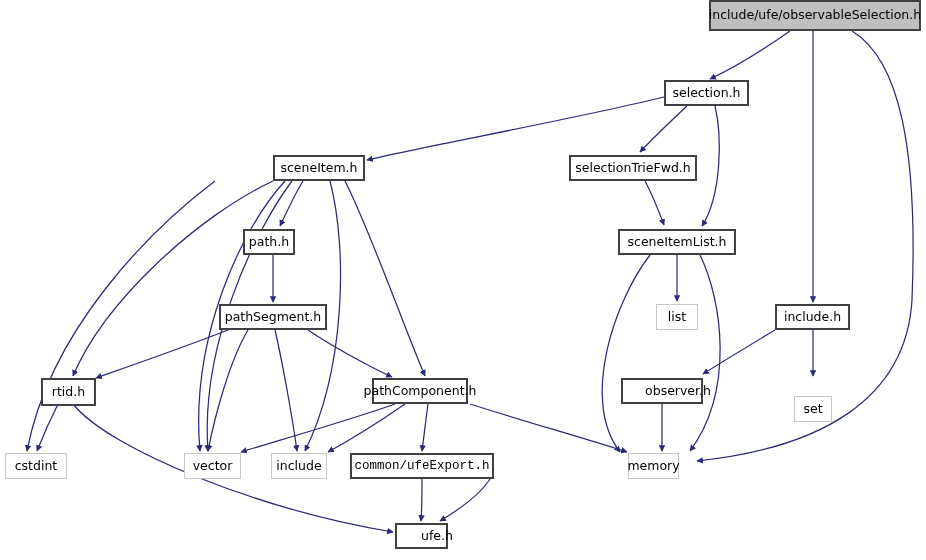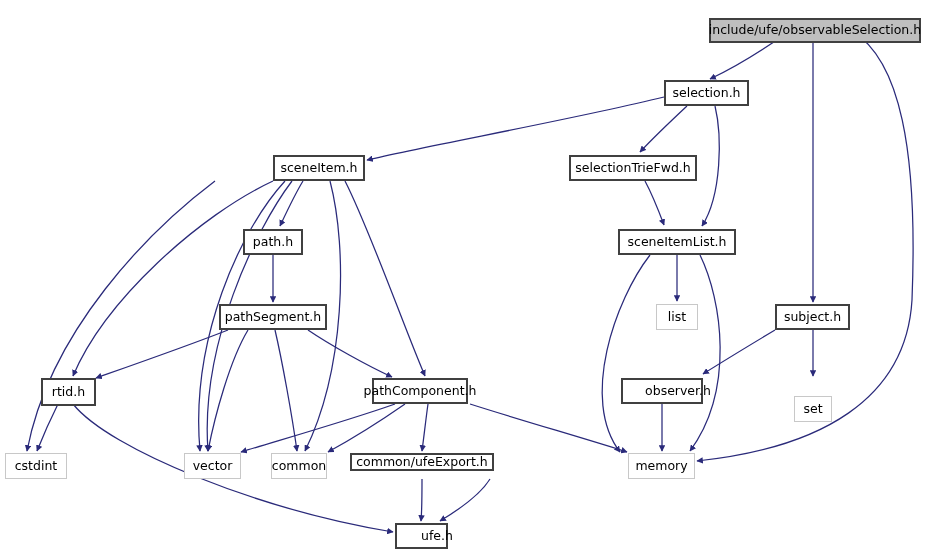--- a/index.html
+++ b/index.html
@@ -83,71 +83,71 @@
         <path d="M 395,404 C 350,420 280,440 241,452" marker-end="url(#arrow)" stroke="#2a2a7a"></path>
         <path d="M 405,404 C 382,420 350,440 328,452" marker-end="url(#arrow)" stroke="#2a2a7a"></path>
         <path d="M 428,404 C 426,418 424,436 422,451" marker-end="url(#arrow)" stroke="#2a2a7a"></path>
         <path d="M 470,404 C 520,420 590,440 627,452" marker-end="url(#arrow)" stroke="#2a2a7a"></path>
         <path d="M 422,479 C 422,494 422,510 421,521" marker-end="url(#arrow)" stroke="#2a2a7a"></path>
         <path d="M 490,479 C 480,495 455,512 440,521" marker-end="url(#arrow)" stroke="#2a2a7a"></path>
         <path d="M 215,181 C 150,230 50,330 27,451" marker-end="url(#arrow)" stroke="#2a2a7a"></path>
       </g>
   </svg>
   <div id="node-layer">
-      <div class="node root" style="left: 709px; top: 18px; width: 212px; height: 25px;">
+      <div class="node root" style="left: 709px; top: 0; width: 212px; height: 31px;">
         <span>include/ufe/observableSelection.h</span>
       </div>
       <div class="node project" style="left: 664px; top: 80px; width: 85px; height: 26px;">
         <span>selection.h</span>
       </div>
       <div class="node project" style="left: 273px; top: 155px; width: 92px; height: 26px;">
         <span>sceneItem.h</span>
       </div>
       <div class="node project" style="left: 569px; top: 155px; width: 128px; height: 26px;">
         <span>selectionTrieFwd.h</span>
       </div>
       <div class="node project" style="left: 618px; top: 229px; width: 118px; height: 26px;">
         <span>sceneItemList.h</span>
       </div>
-      <div class="node project" style="left: 243px; top: 229px; width: 60px; height: 26px;">
+      <div class="node project" style="left: 243px; top: 229px; width: 52px; height: 26px;">
         <span>path.h</span>
       </div>
       <div class="node project" style="left: 219px; top: 304px; width: 108px; height: 26px;">
         <span>pathSegment.h</span>
       </div>
       <div class="node system" style="left: 656px; top: 304px; width: 42px; height: 26px;">
         <span>list</span>
       </div>
       <div class="node project" style="left: 775px; top: 304px; width: 75px; height: 26px;">
-        <span>subject.h</span>
+        <span>include.h</span>
       </div>
       <div class="node project" style="left: 41px; top: 378px; width: 55px; height: 28px;">
         <span>rtid.h</span>
       </div>
       <div class="node project" style="left: 372px; top: 378px; width: 96px; height: 26px;">
         <span>pathComponent.h</span>
       </div>
       <div class="node project" style="left: 621px; top: 378px; width: 82px; height: 26px; padding-left: 32px;">
         <span>observer.h</span>
       </div>
       <div class="node system" style="left: 794px; top: 396px; width: 38px; height: 26px;">
         <span>set</span>
       </div>
       <div class="node system" style="left: 5px; top: 453px; width: 62px; height: 26px;">
         <span>cstdint</span>
       </div>
       <div class="node system" style="left: 184px; top: 453px; width: 57px; height: 26px;">
         <span>vector</span>
       </div>
       <div class="node system" style="left: 271px; top: 453px; width: 56px; height: 26px;">
-        <span>common</span>
+        <span>include</span>
       </div>
-      <div class="node project" style="left: 350px; top: 453px; width: 144px; height: 18px;">
+      <div class="node project" style="left: 350px; top: 453px; width: 144px; height: 26px; font-family: Liberation Mono, monospace;">
         <span>common/ufeExport.h</span>
       </div>
-      <div class="node system" style="left: 628px; top: 453px; width: 67px; height: 26px;">
+      <div class="node system" style="left: 628px; top: 453px; width: 51px; height: 26px;">
         <span>memory</span>
       </div>
       <div class="node project" style="left: 395px; top: 523px; width: 53px; height: 26px; padding-left: 31px;">
         <span>ufe.h</span>
       </div>
     </div>
 </div>
 
 </body></html>

